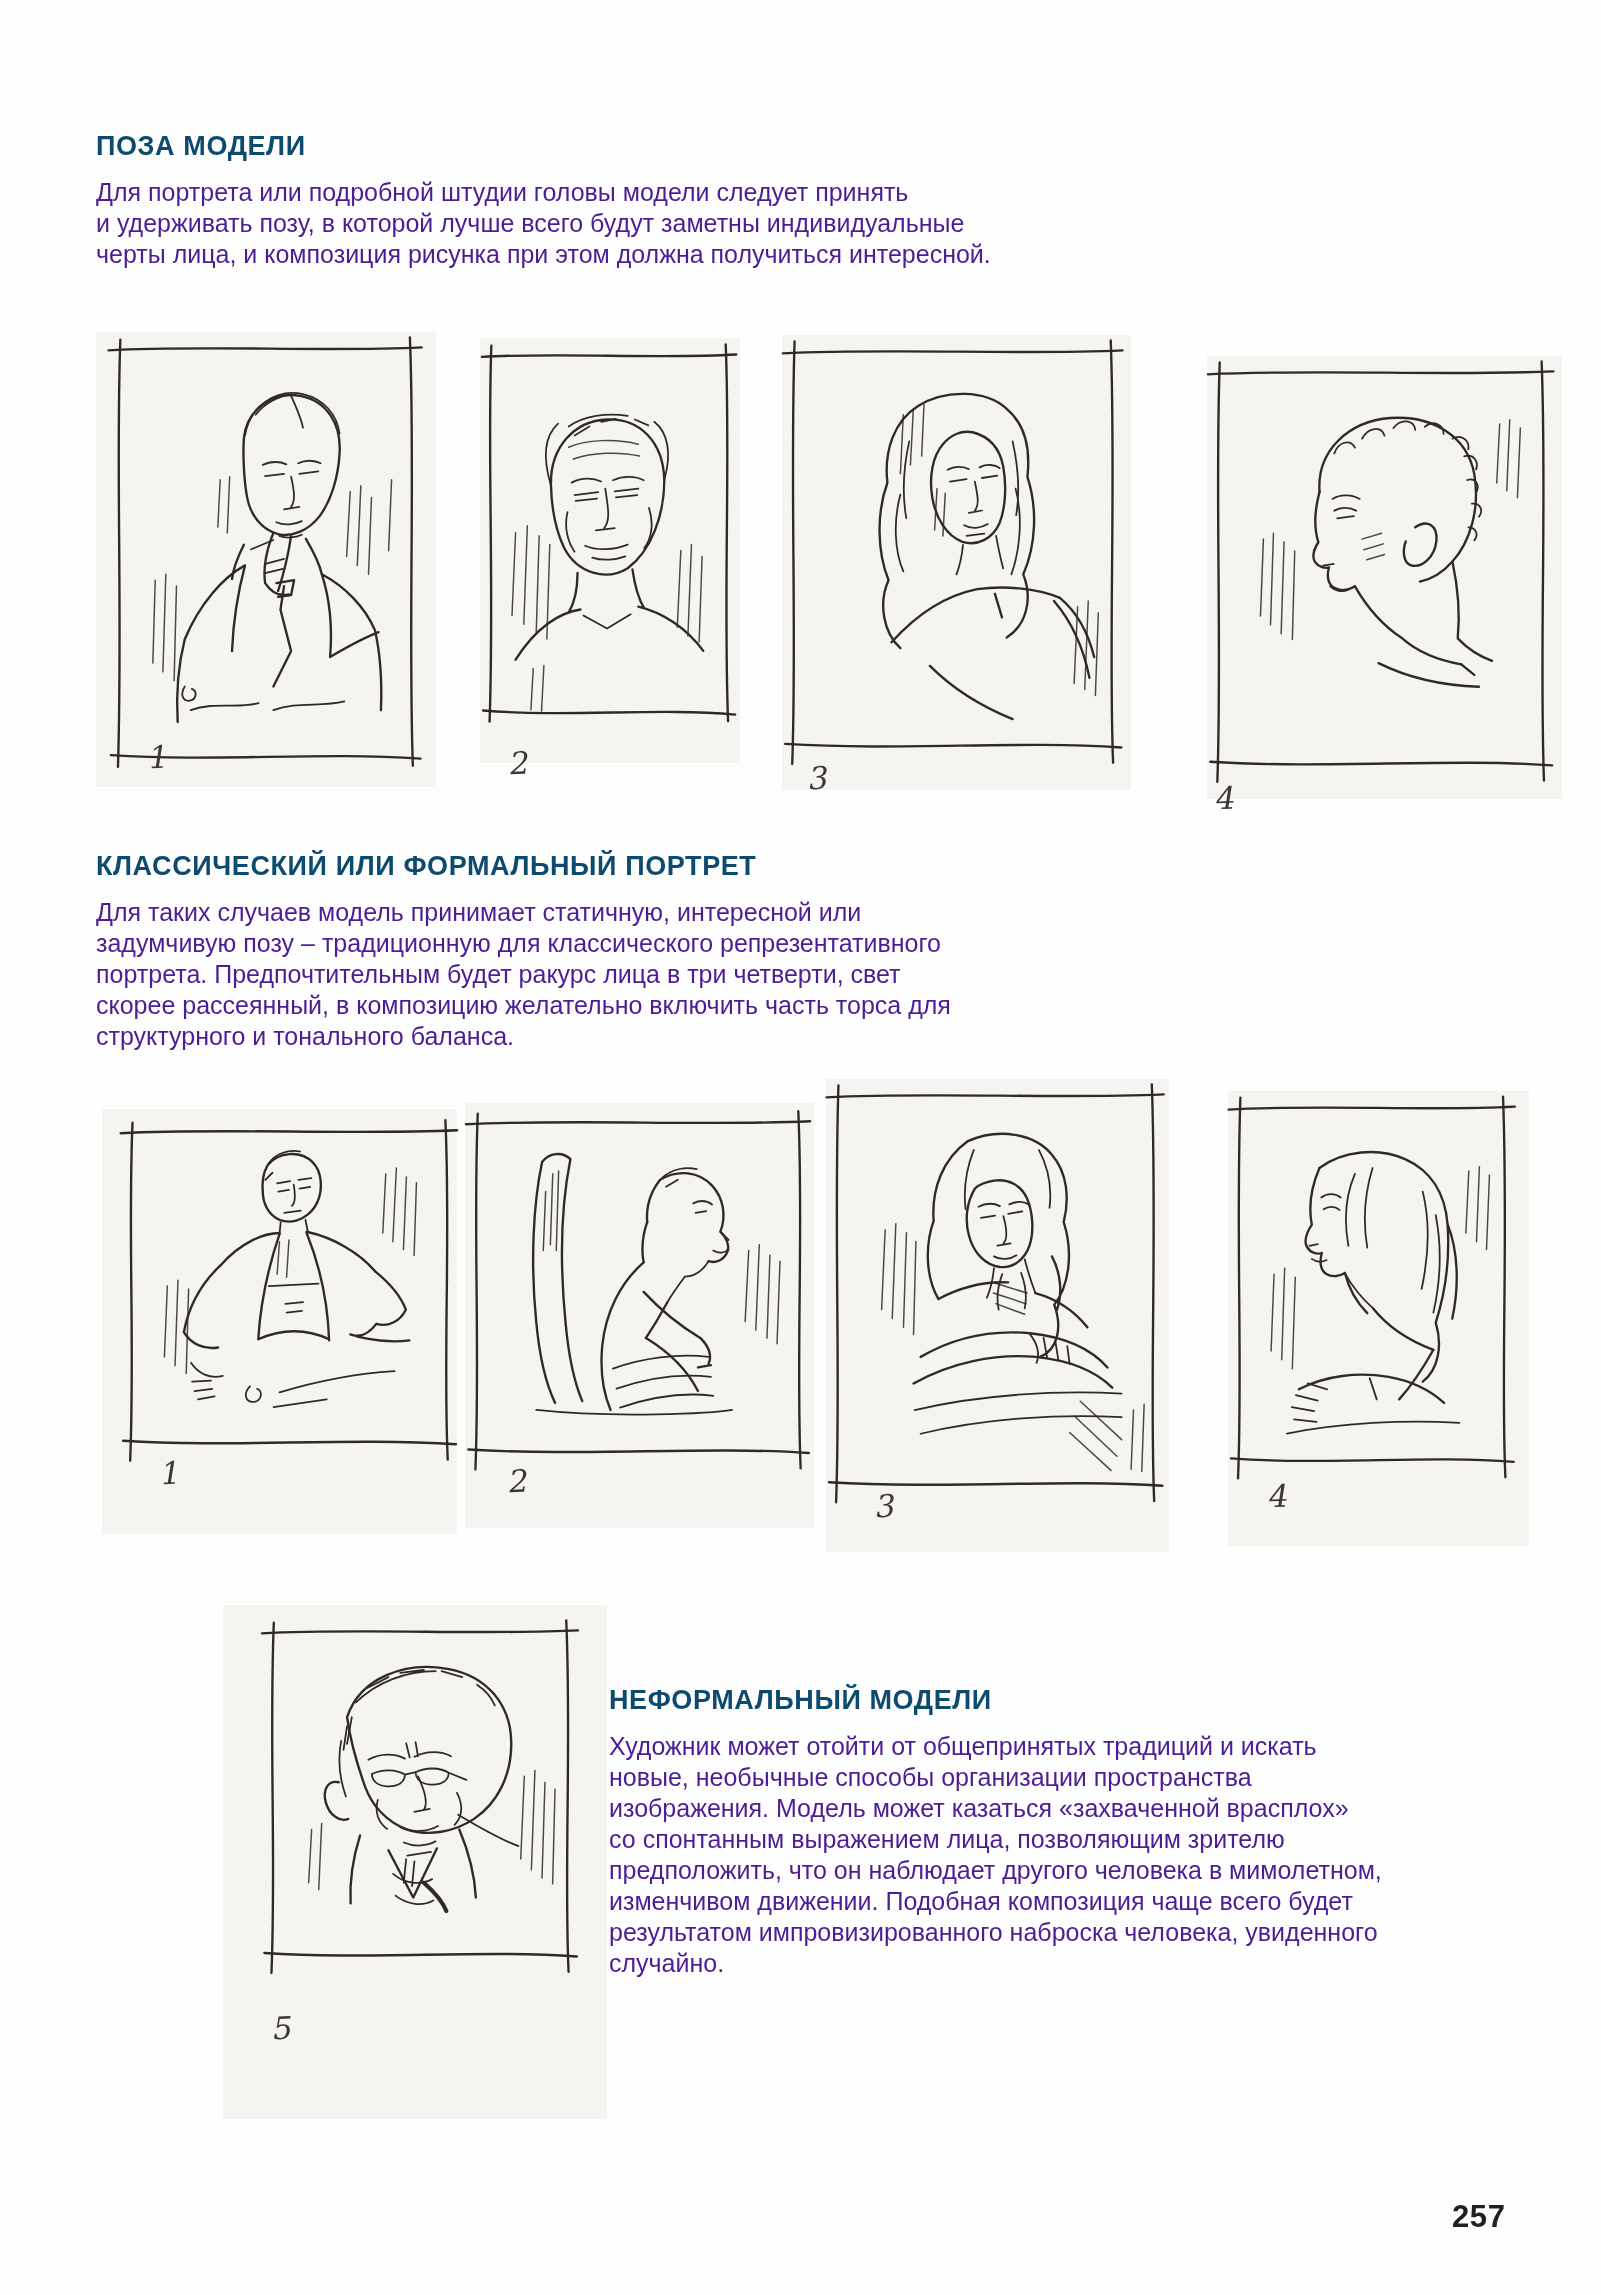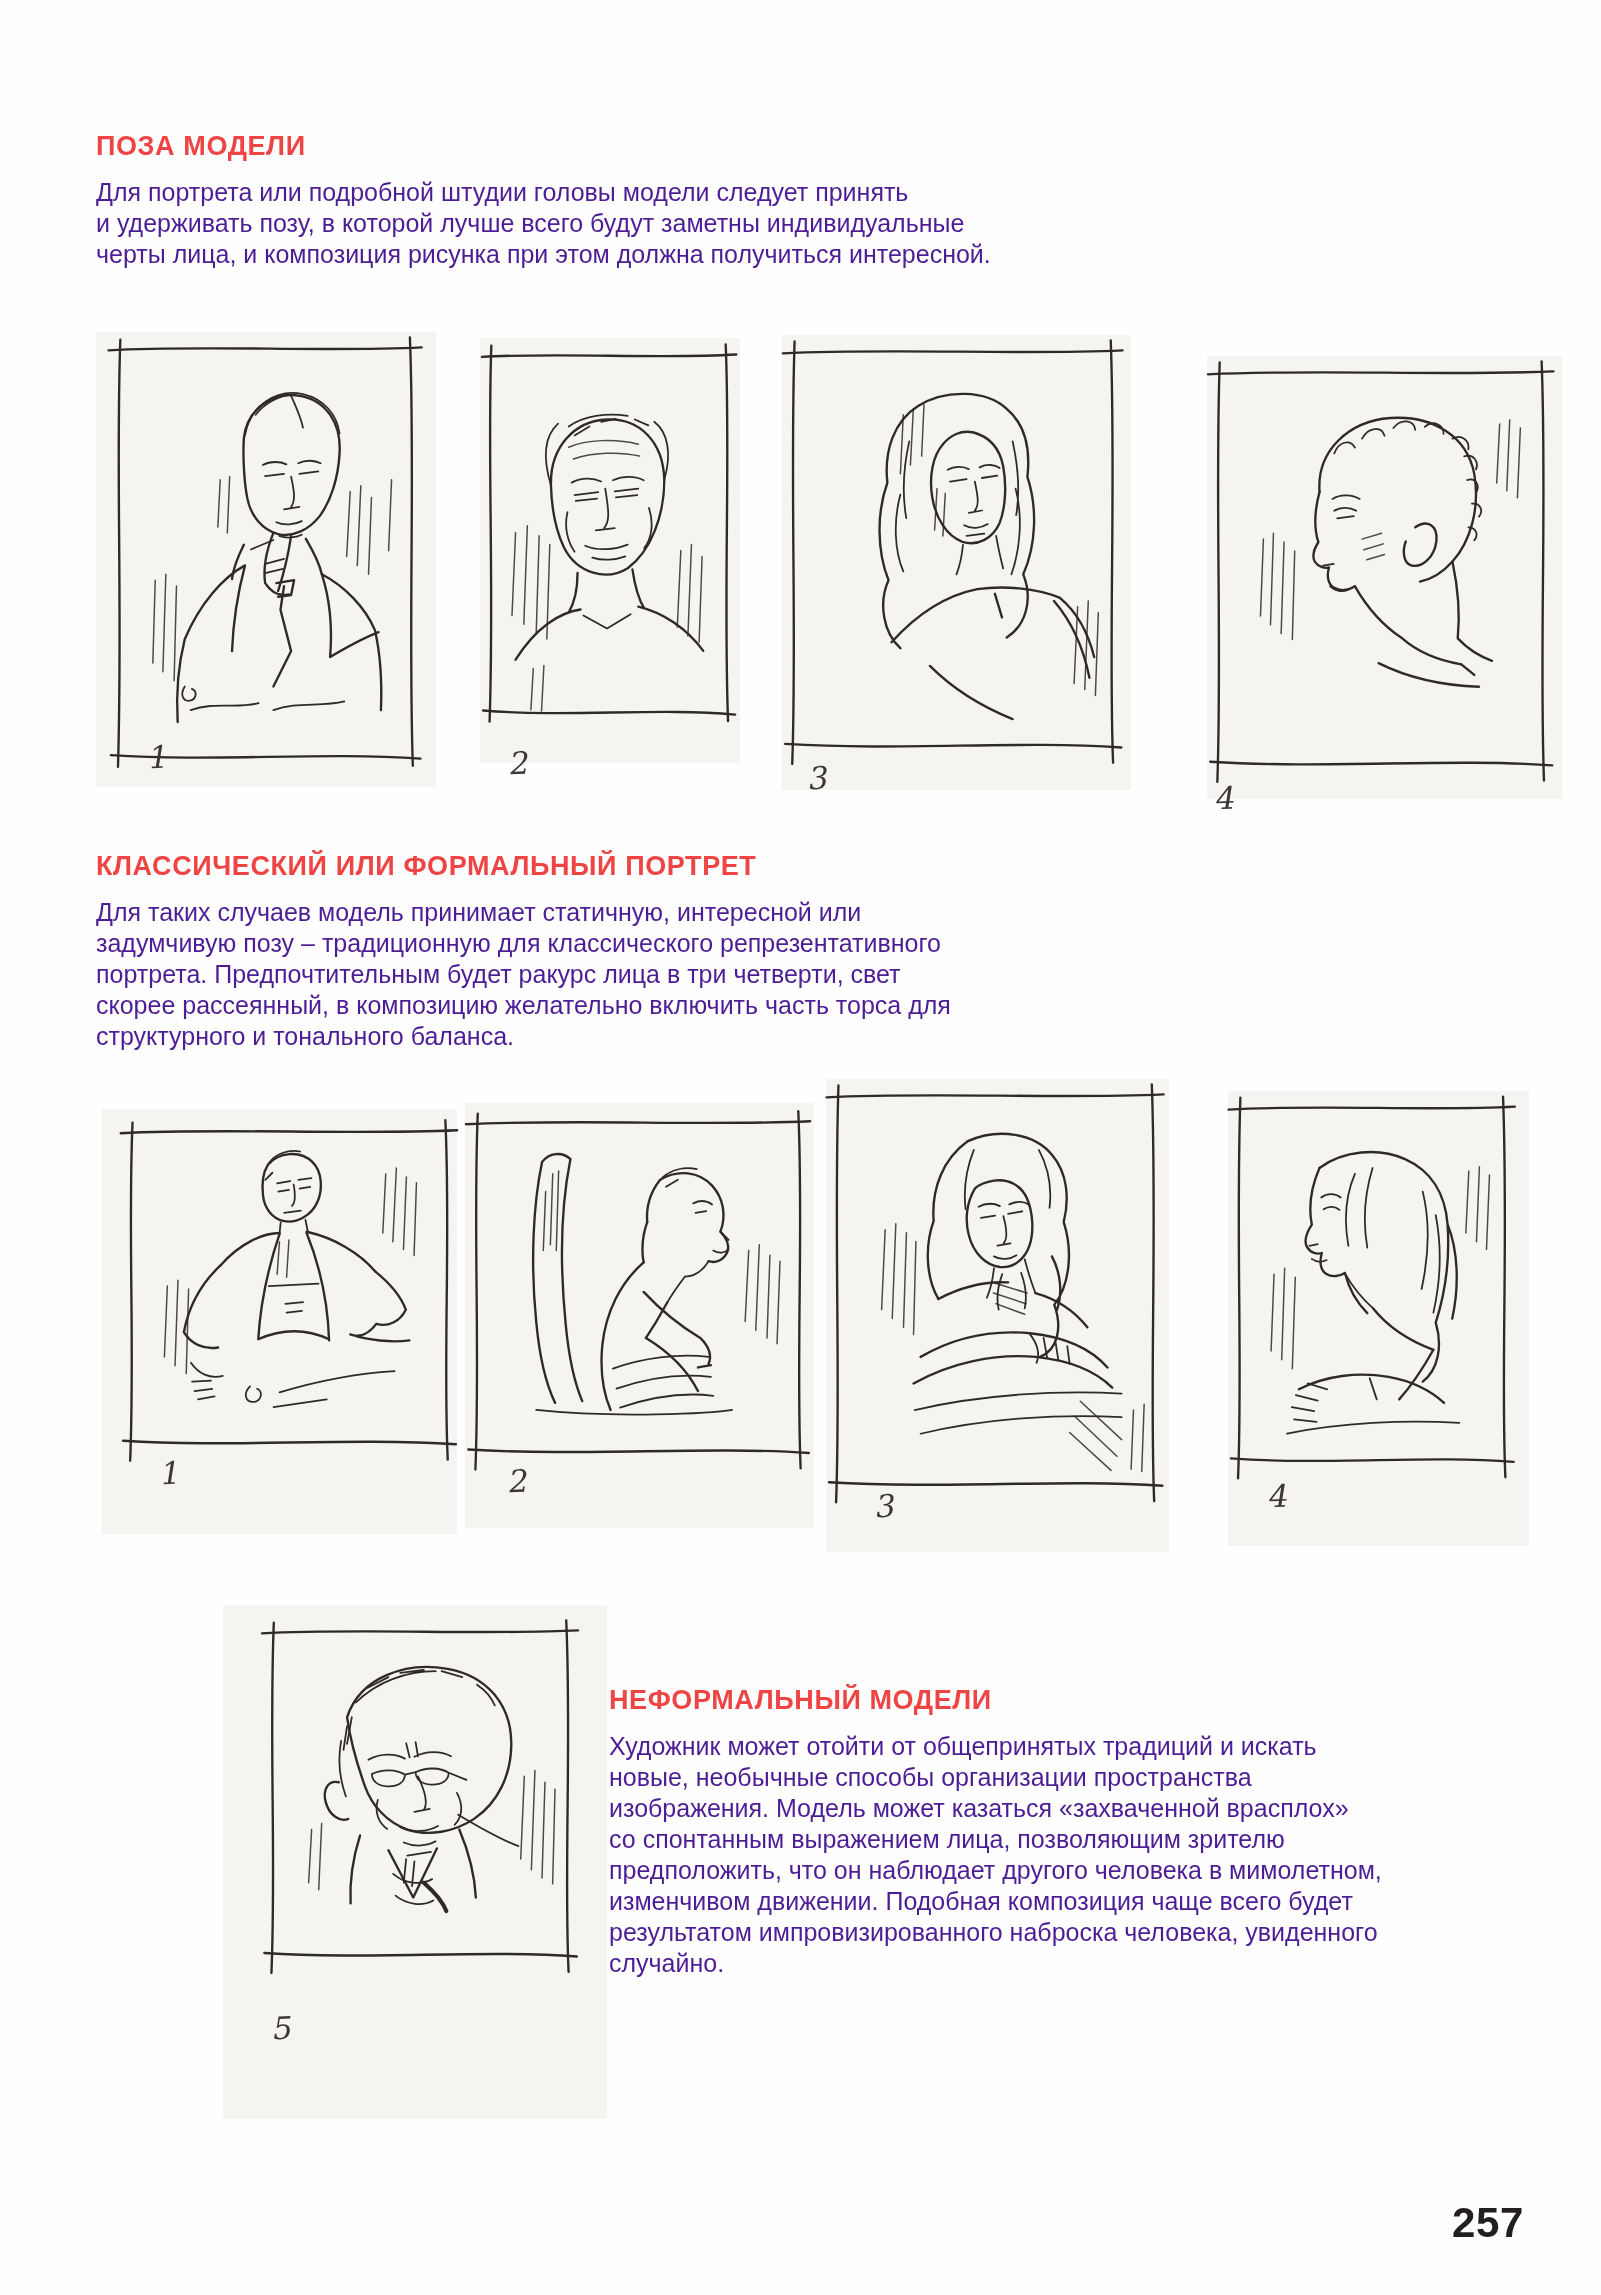--- a/index.html
+++ b/index.html
@@ -7,21 +7,21 @@
     position:relative;
     width:1602px;height:2295px;
     background:#fefefe;
     font-family:"Liberation Sans", sans-serif;
     color:#262321;
     overflow:hidden;
   }
   .heading{
     position:absolute;margin:0;
     font-size:27px;font-weight:700;letter-spacing:0.6px;
-    color:#ef4444;white-space:pre-line;
+    color:#0c4a6e;white-space:pre-line;
   }
   .bodytext{
     position:absolute;margin:0;
     font-size:25px;line-height:31px;font-weight:400;
     color:#4c1d95;white-space:pre-line;letter-spacing:0px;
   }
   .figure{position:absolute;}
   .wash{position:absolute;left:0;top:0;right:0;bottom:0;background:#f5f4f1;}
   .figure svg{position:absolute;left:0;top:0;overflow:visible;}
   .figure svg path{fill:none;stroke:#2e2a27;stroke-linecap:round;stroke-linejoin:round;}
@@ -32,21 +32,21 @@
   .figure svg .k{stroke-width:7;}
   .num{
     position:absolute;
     font-family:"DejaVu Serif", serif;
     font-style:italic;
     font-size:31px;color:#3b3734;
     transform:rotate(-2deg);
   }
   .pageno{
     position:absolute;left:1452px;top:2199px;
-    font-size:42px;font-weight:700;color:#231f20;
+    font-size:31px;font-weight:700;color:#231f20;
     letter-spacing:0.6px;
   }
 </style>
 </head>
 <body>
 
 <div class="page">
 
   <h2 class="heading" style="left:96px;top:131px;">ПОЗА МОДЕЛИ</h2>
   <p class="bodytext" style="left:96px;top:177px;width:1040px;">Для портрета или подробной штудии головы модели следует принять

